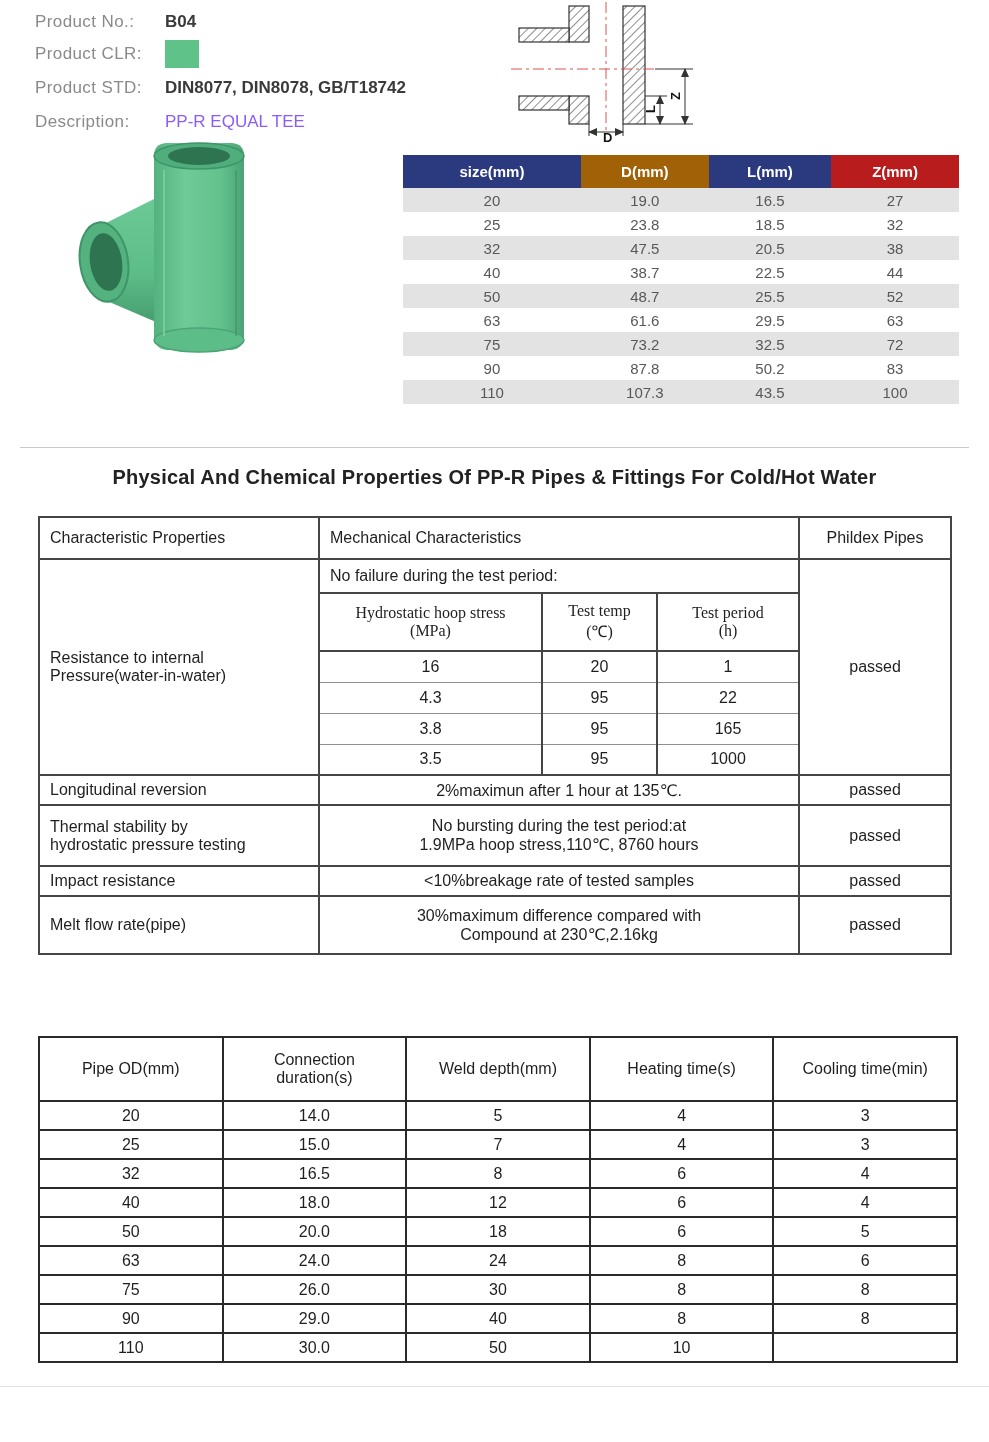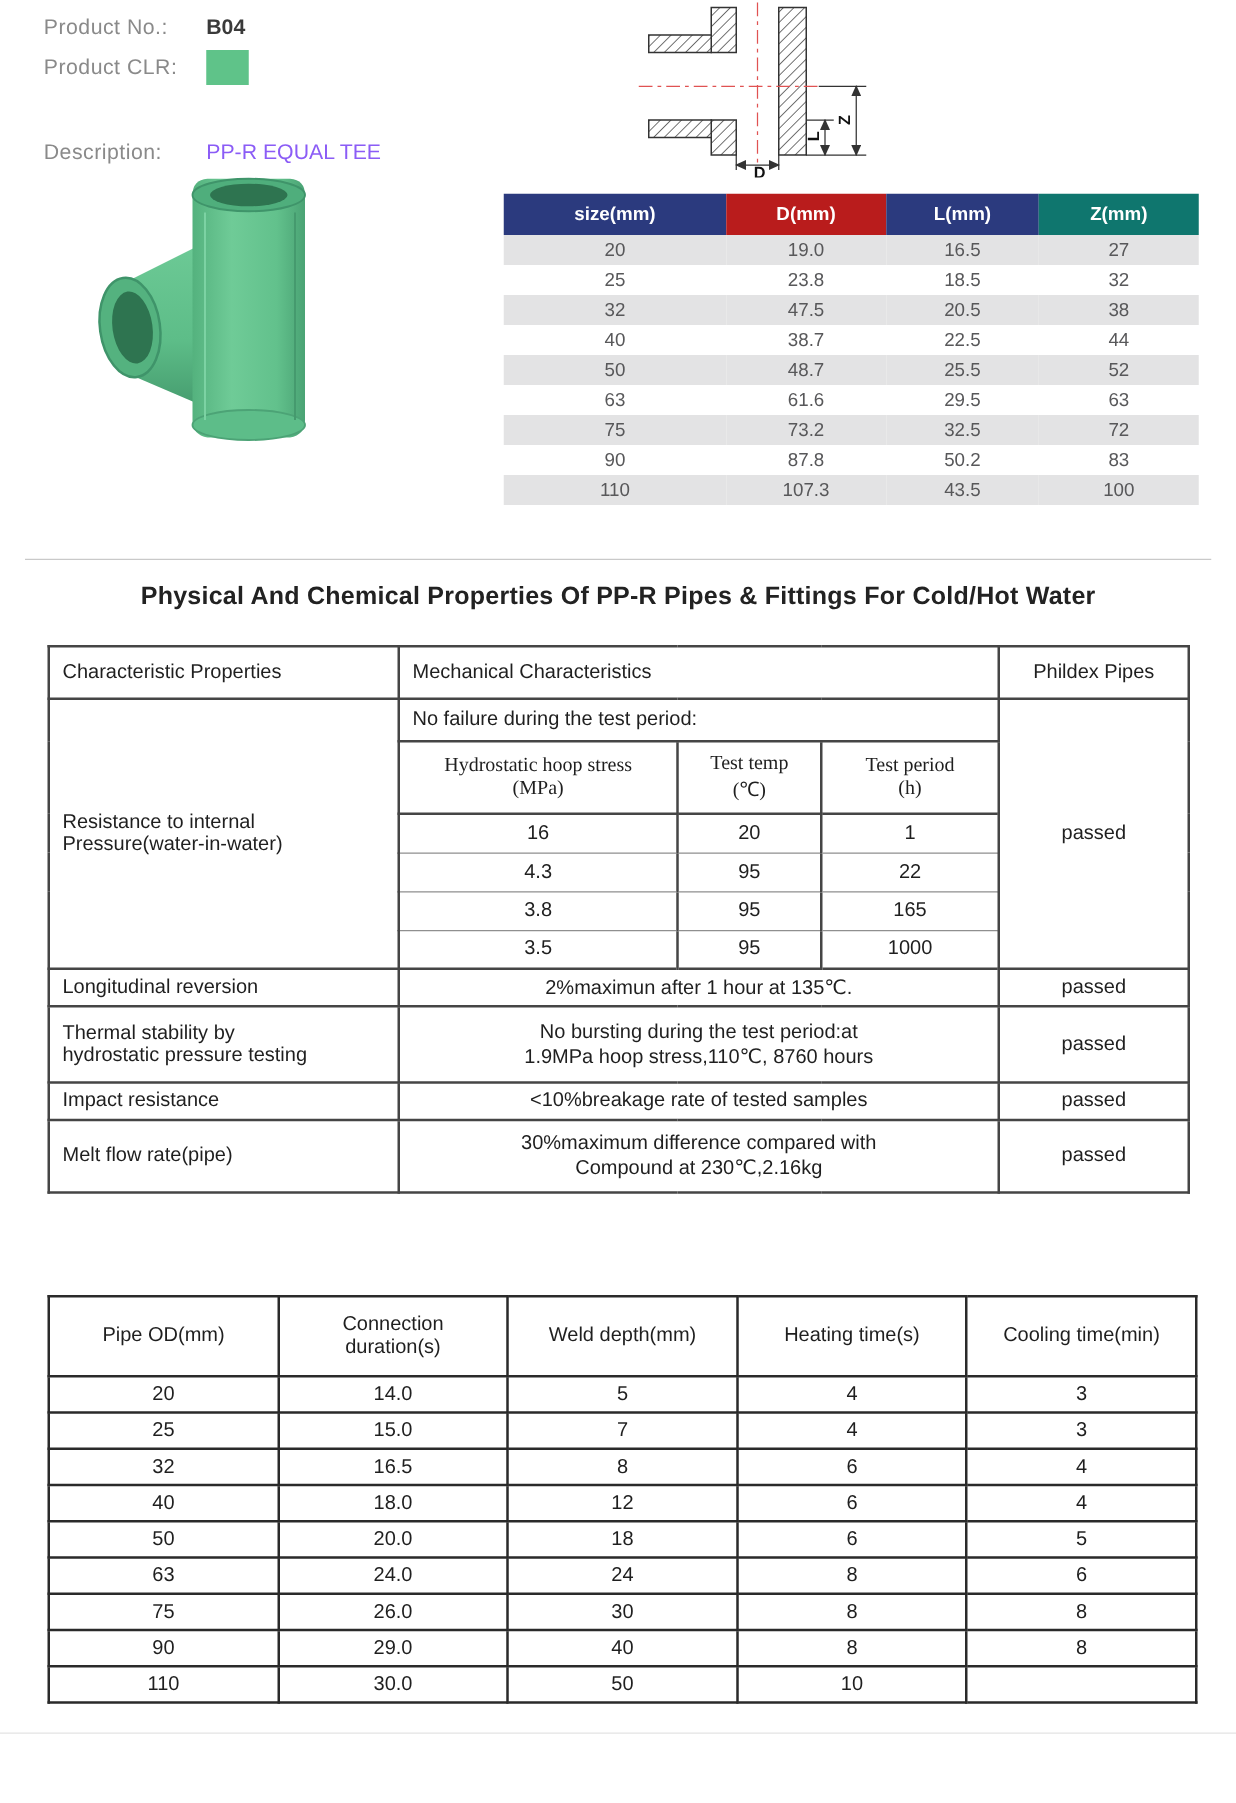--- a/index.html
+++ b/index.html
@@ -58,20 +58,24 @@
 
 <div class="page">
 
   <div class="info-row" style="top:8px">
     <span class="info-label">Product No.:</span>
     <span class="info-value">B04</span>
   </div>
   <div class="info-row" style="top:40px">
     <span class="info-label">Product CLR:</span>
     <span class="clr-swatch" id="clr-swatch" style="background: rgb(95, 195, 137);"></span>
+  </div>
+  <div class="info-row" style="top:74px">
+    <span class="info-label">Product STD:</span>
+    <span class="info-value">DIN8077, DIN8078, GB/T18742</span>
   </div>
   <div class="info-row" style="top:108px">
     <span class="info-label">Description:</span>
     <span class="info-value plain">PP-R EQUAL TEE</span>
   </div>
 
   <svg class="tee-diagram" width="205" height="142" viewBox="0 0 205 142">
     <defs>
       <pattern id="hatch" width="6" height="6" patternUnits="userSpaceOnUse" patternTransform="rotate(45)">
         <rect width="6" height="6" fill="#ffffff"></rect>
@@ -147,23 +151,23 @@
   <table class="size-table">
     <colgroup>
         <col style="width:32%">
         <col style="width:23%">
         <col style="width:22%">
         <col style="width:23%">
       </colgroup>
     <thead>
       <tr>
         <th style="background: rgb(43, 58, 126);">size(mm)</th>
-        <th style="background: #b91c1c;">D(mm)</th>
+        <th style="background: #a16207;">D(mm)</th>
         <th style="background: rgb(43, 58, 126);">L(mm)</th>
-        <th style="background: #0f766e;">Z(mm)</th>
+        <th style="background: #b91c1c;">Z(mm)</th>
       </tr>
     </thead>
     <tbody id="size-body">
         <tr class="alt">
           <td>20</td>
           <td>19.0</td>
           <td>16.5</td>
           <td>27</td>
         </tr>
         <tr>

